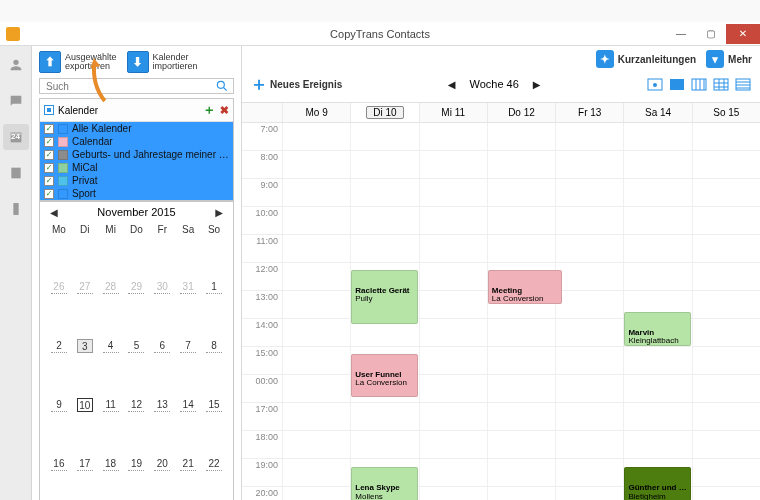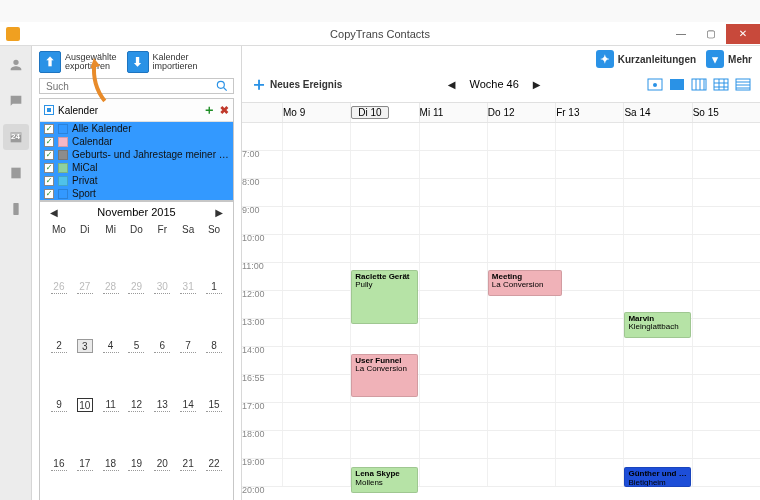--- a/index.html
+++ b/index.html
@@ -73,33 +73,33 @@
   .newev .plusicon { color:#2a92e6; font-size:18px; font-weight:bold; }
   .weeknav { display:flex; align-items:center; gap:14px; font-size:11px; }
   .weeknav .nav { font-size:10px; color:#222; }
   .viewbtns { display:flex; gap:4px; }
   .viewbtn { width:18px; height:16px; border:0; display:flex; align-items:center; justify-content:center; }
   .viewbtn svg { width:16px; height:14px; fill:#2a92e6; }
 
   .gridwrap { flex:1; overflow:hidden; position:relative; border-top:1px solid #e0e0e0; }
   .dayhead { display:flex; height:20px; border-bottom:1px solid #e4e4e4; background:#fafafa; font-size:10px; }
   .timecol { width:40px; }
-  .daycol { flex:1; border-left:1px solid #eaeaea; display:flex; align-items:center; justify-content:flex-start; position:relative; }
+  .daycol { flex:1; border-left:1px solid #eaeaea; display:flex; align-items:center; justify-content:center; position:relative; }
   .daycol.active { background:#fff; }
   .daycol.active .dlabel { border:1px solid #888; padding:0 6px; border-radius:2px; background:#f2f2f2; }
 
   .gridbody { position:absolute; top:20px; left:0; right:0; bottom:0; overflow-y:auto; }
   .gridbody::-webkit-scrollbar { width:14px; }
   .gridbody::-webkit-scrollbar-track { background:#f0f0f0; }
   .gridbody::-webkit-scrollbar-thumb { background:#c9c9c9; border:1px solid #aaa; }
   .gridinner { position:relative; }
   .hourrow { display:flex; height:28px; border-bottom:1px solid #eee; }
-  .hourrow .hlabel { width:40px; font-size:9px; color:#888; text-align:left; padding-right:4px; padding-top:1px;margin-top:25px; }
+  .hourrow .hlabel { width:40px; font-size:9px; color:#888; text-align:right; padding-right:4px; padding-top:1px; }
   .hourrow .hcell { flex:1; border-left:1px solid #f0f0f0; position:relative; }
-  .event { position:absolute; left:1px; right:1px; border-radius:2px; padding:2px 3px; font-size:8px; line-height:1.05; overflow:hidden; border:1px solid rgba(0,0,0,.12); }
+  .event { position:absolute; left:1px; right:1px; border-radius:2px; padding:16px 3px; font-size:8px; line-height:1.05; overflow:hidden; border:1px solid rgba(0,0,0,.12); }
   .event .et { font-weight:bold; white-space:nowrap; overflow:hidden; text-overflow:ellipsis; }
   .event .el { white-space:nowrap; overflow:hidden; text-overflow:ellipsis; }
 </style>
 </head>
 <body>
 
 <div class="titlebar">
   <div class="appicon"></div>
   <div class="title">CopyTrans Contacts</div>
   <div class="winbtns">
@@ -448,21 +448,31 @@
               <div class="hlabel">14:00</div>
               <div class="hcell"></div>
               <div class="hcell"></div>
               <div class="hcell"></div>
               <div class="hcell"></div>
               <div class="hcell"></div>
               <div class="hcell"></div>
               <div class="hcell"></div>
             </div>
             <div class="hourrow">
-              <div class="hlabel">16:55</div>
+              <div class="hlabel">15:00</div>
+              <div class="hcell"></div>
+              <div class="hcell"></div>
+              <div class="hcell"></div>
+              <div class="hcell"></div>
+              <div class="hcell"></div>
+              <div class="hcell"></div>
+              <div class="hcell"></div>
+            </div>
+            <div class="hourrow">
+              <div class="hlabel">00:00</div>
               <div class="hcell"></div>
               <div class="hcell"></div>
               <div class="hcell"></div>
               <div class="hcell"></div>
               <div class="hcell"></div>
               <div class="hcell"></div>
               <div class="hcell"></div>
             </div>
             <div class="hourrow">
               <div class="hlabel">17:00</div>
@@ -517,21 +527,21 @@
               <div class="el">Kleinglattbach</div>
             </div>
             <div class="event" style="background: rgb(240, 178, 184); left: 109.286px; width: 66.2857px; top: 231px; height: 42.8px; position: absolute;">
               <div class="et">User Funnel</div>
               <div class="el">La Conversion</div>
             </div>
             <div class="event" style="background: rgb(182, 227, 166); left: 109.286px; width: 66.2857px; top: 344.4px; height: 26px; position: absolute;">
               <div class="et">Lena Skype</div>
               <div class="el">Mollens</div>
             </div>
-            <div class="event" style="background: #1d4ed8; left: 382.429px; width: 66.2857px; top: 344.4px; height: 20px; position: absolute;">
+            <div class="event" style="background: #4d7c0f; left: 382.429px; width: 66.2857px; top: 344.4px; height: 20px; position: absolute;">
               <div class="et">Günther und …</div>
               <div class="el">Bietigheim</div>
             </div>
           </div>
         </div>
     </div>
   </div>
 </div>
 
 </body></html>

